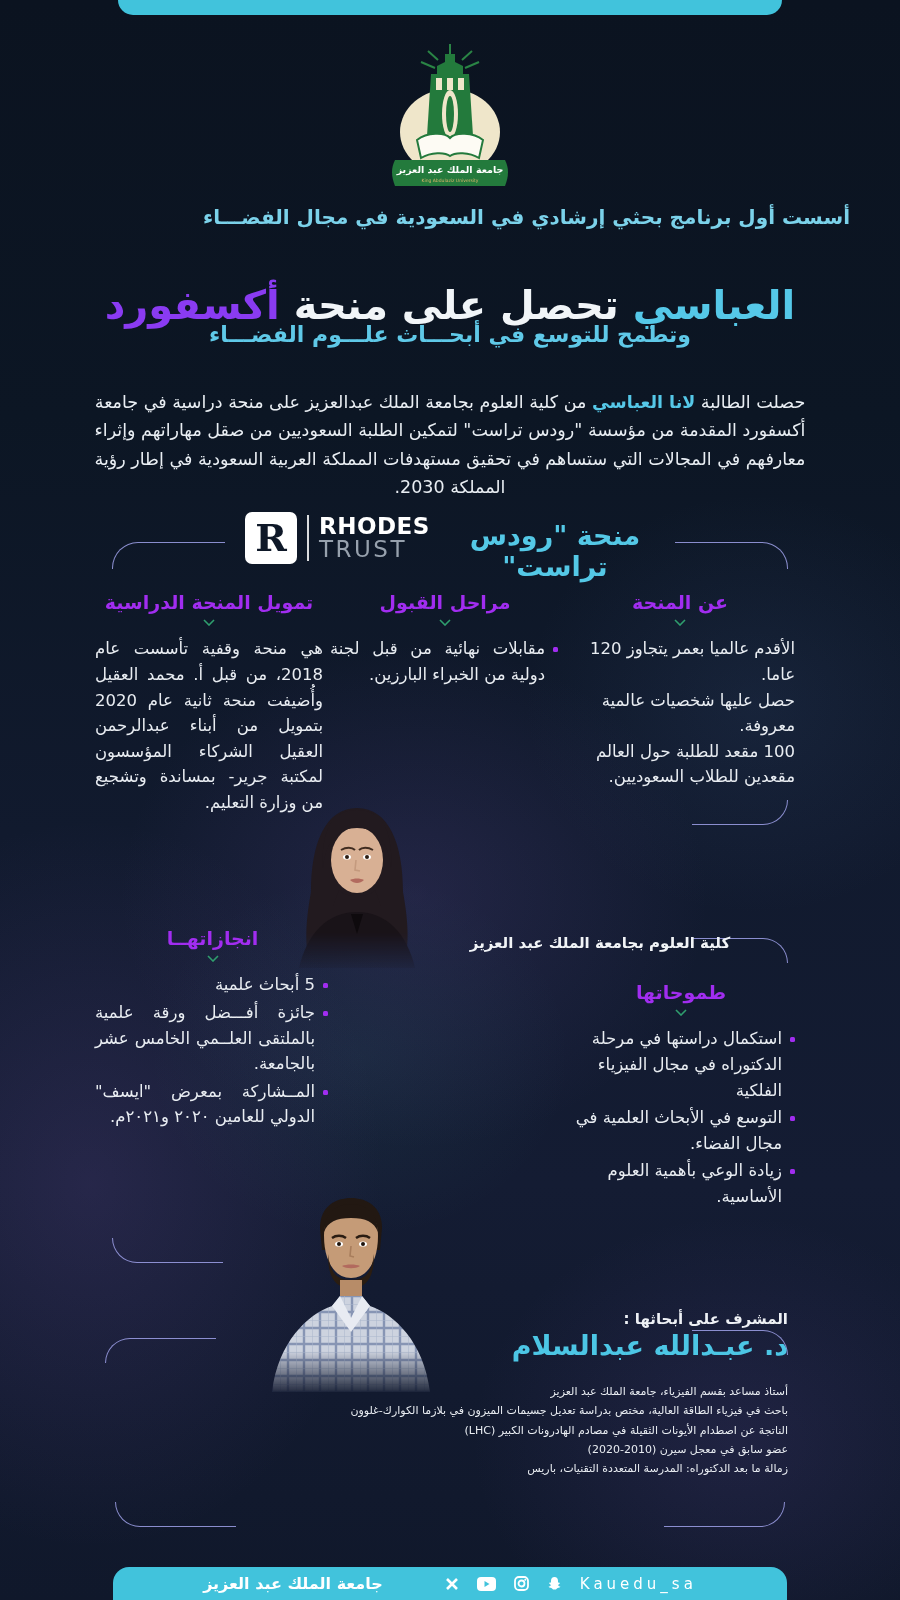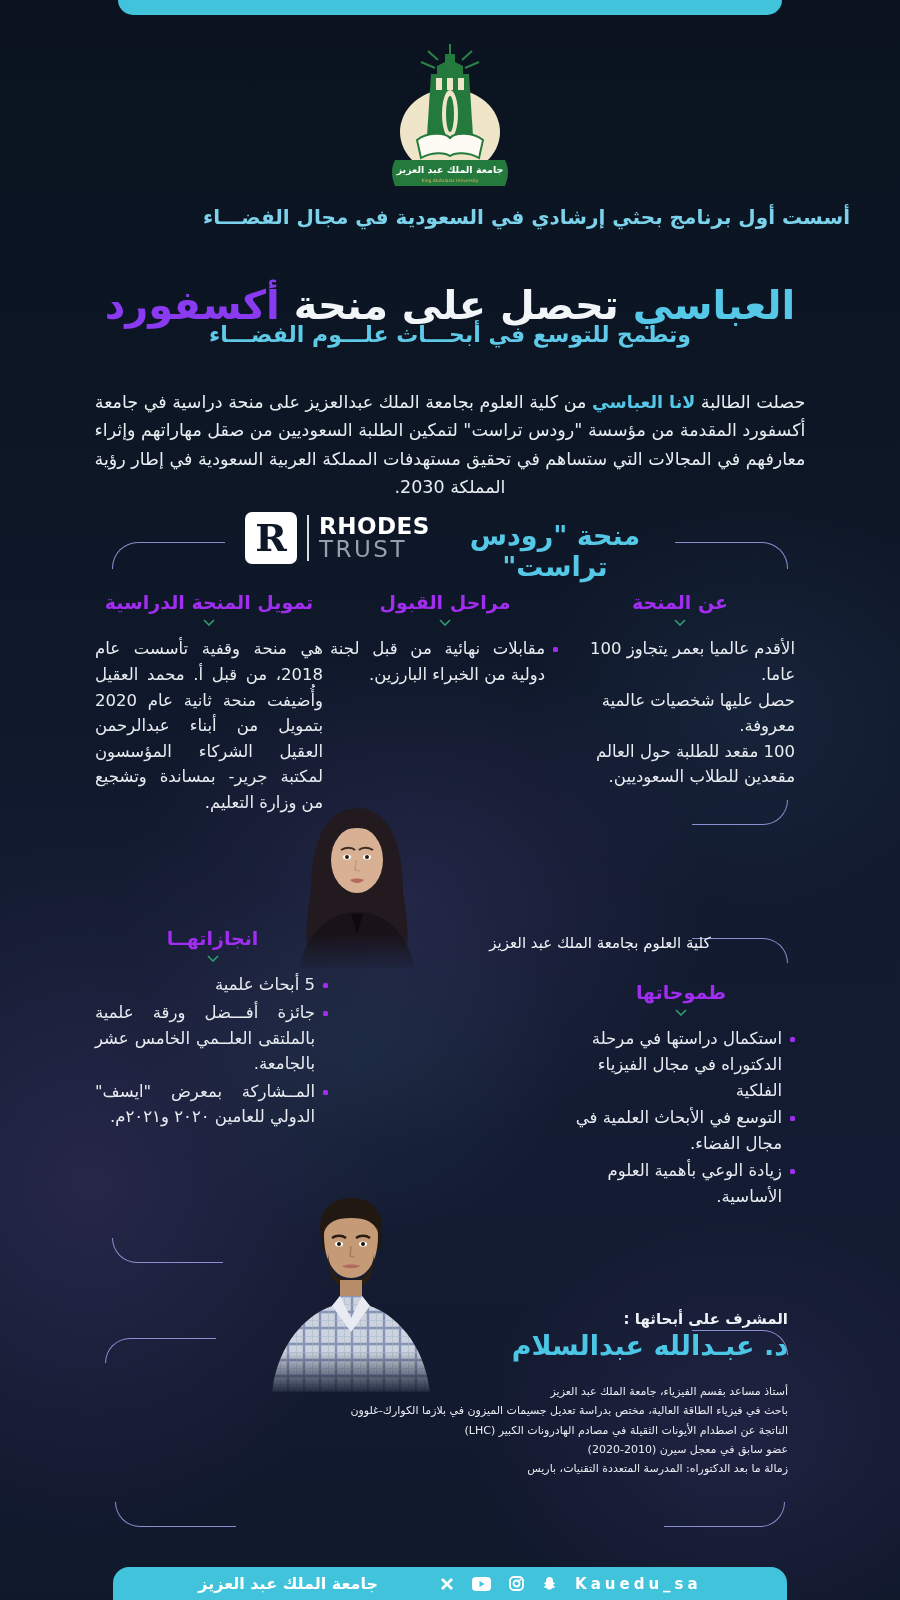--- a/index.html
+++ b/index.html
@@ -14,21 +14,21 @@
       linear-gradient(180deg,#0b1320 0%,#0c1624 26%,#111a2e 52%,#141c33 74%,#10182b 100%);
     direction:rtl;}
   .stars,.stars2,.stars-gold{position:absolute;width:2px;height:2px;border-radius:50%;background:transparent;}
   .stars{box-shadow:140px 300px 0 0 rgba(255,255,255,.55),420px 120px 0 0 rgba(255,255,255,.4),700px 90px 0 0 rgba(255,255,255,.45),820px 210px 0 0 rgba(255,255,255,.5),60px 480px 0 0 rgba(255,255,255,.4),210px 640px 0 0 rgba(255,255,255,.5),330px 560px 0 0 rgba(255,255,255,.45),520px 430px 0 0 rgba(255,255,255,.4),640px 610px 0 0 rgba(255,255,255,.55),760px 520px 0 0 rgba(255,255,255,.4),850px 660px 0 0 rgba(255,255,255,.5),120px 760px 0 0 rgba(255,255,255,.45),40px 900px 0 0 rgba(255,255,255,.5),260px 980px 0 0 rgba(255,255,255,.45),420px 870px 0 0 rgba(255,255,255,.4),560px 760px 0 0 rgba(255,255,255,.5),680px 880px 0 0 rgba(255,255,255,.45),800px 940px 0 0 rgba(255,255,255,.55),870px 1040px 0 0 rgba(255,255,255,.4),90px 1120px 0 0 rgba(255,255,255,.5);}
   .stars2{box-shadow:180px 1260px 0 0 rgba(255,255,255,.5),300px 1180px 0 0 rgba(255,255,255,.45),460px 1100px 0 0 rgba(255,255,255,.4),540px 1260px 0 0 rgba(255,255,255,.55),640px 1180px 0 0 rgba(255,255,255,.45),760px 1280px 0 0 rgba(255,255,255,.5),840px 1380px 0 0 rgba(255,255,255,.45),100px 1440px 0 0 rgba(255,255,255,.5),220px 1520px 0 0 rgba(255,255,255,.5),360px 1460px 0 0 rgba(255,255,255,.4),500px 1540px 0 0 rgba(255,255,255,.55),620px 1500px 0 0 rgba(255,255,255,.45),740px 1460px 0 0 rgba(255,255,255,.5),60px 200px 0 0 rgba(255,255,255,.4),520px 180px 0 0 rgba(255,255,255,.4),260px 240px 0 0 rgba(255,255,255,.35),790px 400px 0 0 rgba(255,255,255,.4),460px 320px 0 0 rgba(255,255,255,.35),560px 960px 0 0 rgba(255,255,255,.5),380px 1320px 0 0 rgba(255,255,255,.5),660px 1360px 0 0 rgba(255,255,255,.45),860px 760px 0 0 rgba(255,255,255,.4),30px 620px 0 0 rgba(255,255,255,.45),880px 880px 0 0 rgba(255,255,255,.4),480px 680px 0 0 rgba(255,255,255,.4),300px 420px 0 0 rgba(255,255,255,.35),720px 720px 0 0 rgba(255,255,255,.4),160px 1010px 0 0 rgba(255,255,255,.45),590px 1090px 0 0 rgba(255,255,255,.4),820px 1140px 0 0 rgba(255,255,255,.45);}
   .stars-gold{box-shadow:850px 1550px 0 0 rgba(233,195,122,.9),200px 1553px 0 0 rgba(233,195,122,.8),420px 1235px 0 0 rgba(233,195,122,.8),700px 300px 0 0 rgba(233,195,122,.6),120px 860px 0 0 rgba(233,195,122,.7),600px 1425px 0 0 rgba(233,195,122,.8),330px 1552px 0 0 rgba(233,195,122,.8),770px 1558px 0 0 rgba(233,195,122,.9),240px 770px 0 0 rgba(233,195,122,.6),520px 610px 0 0 rgba(233,195,122,.6);}
 
   .top-bar{position:absolute;left:118px;top:0;width:664px;height:15px;background:#41c3dc;border-radius:0 0 16px 16px;}
   .footer-bar{position:absolute;left:113px;top:1567px;width:674px;height:33px;background:#41c3dc;border-radius:16px 16px 0 0;display:flex;align-items:center;justify-content:center;direction:ltr;gap:18px;}
   .footer-uni{color:#fff;font-size:16px;font-weight:700;margin-right:44px;}
-  .footer-handle{color:#fff;font-size:15px;letter-spacing:4px;font-weight:700;}
+  .footer-handle{color:#fff;font-size:15px;letter-spacing:4px;font-weight:400;}
   .f-icon{display:inline-flex;align-items:center;}
 
   .logo{position:absolute;left:365px;top:40px;width:170px;height:145px;}
 
   .t1{position:absolute;left:50px;top:205px;width:800px;color:#7bd2ea;font-size:20px;font-weight:700;}
   .t2{position:absolute;left:30px;top:250px;width:840px;text-align:center;font-size:40px;font-weight:700;color:#f1f5f8;margin-top:32px;}
   .t2 .name{color:#55c8e8;}
   .t2 .hl{color:#8a3bf2;}
   .t3{position:absolute;left:50px;top:322px;width:800px;text-align:center;color:#5fc9e8;font-size:22px;font-weight:700;}
 
@@ -55,21 +55,21 @@
   .chev{display:block;margin:2px auto 10px auto;}
   .col .body{text-align:right;}
   .col .just{text-align:justify;text-align-last:right;}
   .col ul{margin:0;padding:0;list-style:none;}
   .col li{position:relative;padding-right:15px;margin-bottom:2px;}
   .col li::before{content:"";position:absolute;right:2px;top:11px;width:5px;height:5px;border-radius:1.5px;background:#a12df0;}
 
   .photo{position:absolute;-webkit-mask-image:linear-gradient(180deg,#000 78%,transparent 100%);mask-image:linear-gradient(180deg,#000 78%,transparent 100%);}
 
   .lana-name{position:absolute;left:430px;top:896px;width:340px;text-align:center;color:#5fc9e8;font-size:29px;font-weight:700;}
-  .lana-sub{position:absolute;left:430px;top:934px;width:340px;text-align:center;color:#f1f4f7;font-size:15px;font-weight:400;}
+  .lana-sub{position:absolute;left:430px;top:934px;width:340px;text-align:center;color:#f1f4f7;font-size:15px;font-weight:700;}
 
   .sup-label{position:absolute;right:112px;top:1310px;width:400px;text-align:right;color:#eef1f5;font-size:15px;font-weight:700;}
   .sup-name{position:absolute;right:112px;top:1330px;width:460px;color:#4cc6e5;font-size:27px;font-weight:700;}
   .sup-lines{position:absolute;right:112px;top:1382px;width:690px;text-align:right;color:#e9edf2;font-size:11px;line-height:1.75;}
 </style>
 </head>
 <body>
 
 <div class="canvas">
   <div class="stars"></div>
@@ -121,21 +121,21 @@
       <div class="l2">TRUST</div>
     </div>
   </div>
 
   <div class="col" style="left:565px;top:588px;width:230px;">
     <h3>عن المنحة</h3>
     <svg class="chev" width="12" height="7" viewBox="0 0 12 7">
         <polyline points="1,1 6,6 11,1" fill="none" stroke="#2f9e6e" stroke-width="1.6"></polyline>
       </svg>
     <div class="body">
-      <div>الأقدم عالميا بعمر يتجاوز 100 عاما.</div>
+      <div>الأقدم عالميا بعمر يتجاوز 120 عاما.</div>
       <div>حصل عليها شخصيات عالمية معروفة.</div>
       <div>100 مقعد للطلبة حول العالم مقعدين للطلاب السعوديين.</div>
     </div>
   </div>
 
   <div class="col" style="left:330px;top:588px;width:230px;">
     <h3>مراحل القبول</h3>
     <svg class="chev" width="12" height="7" viewBox="0 0 12 7">
         <polyline points="1,1 6,6 11,1" fill="none" stroke="#2f9e6e" stroke-width="1.6"></polyline>
       </svg>

